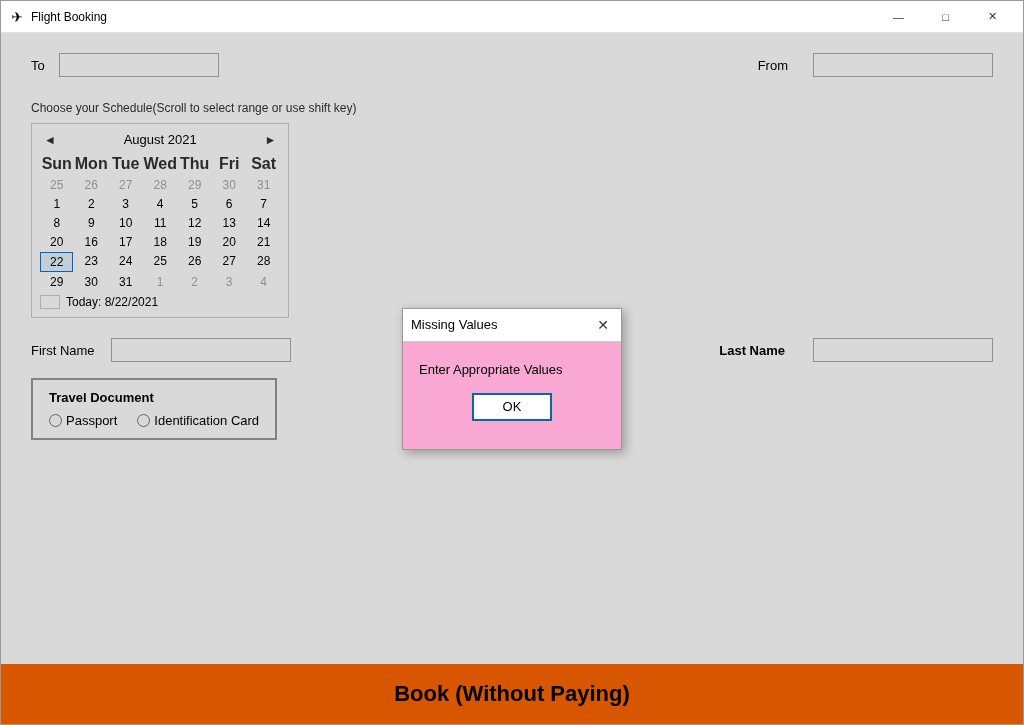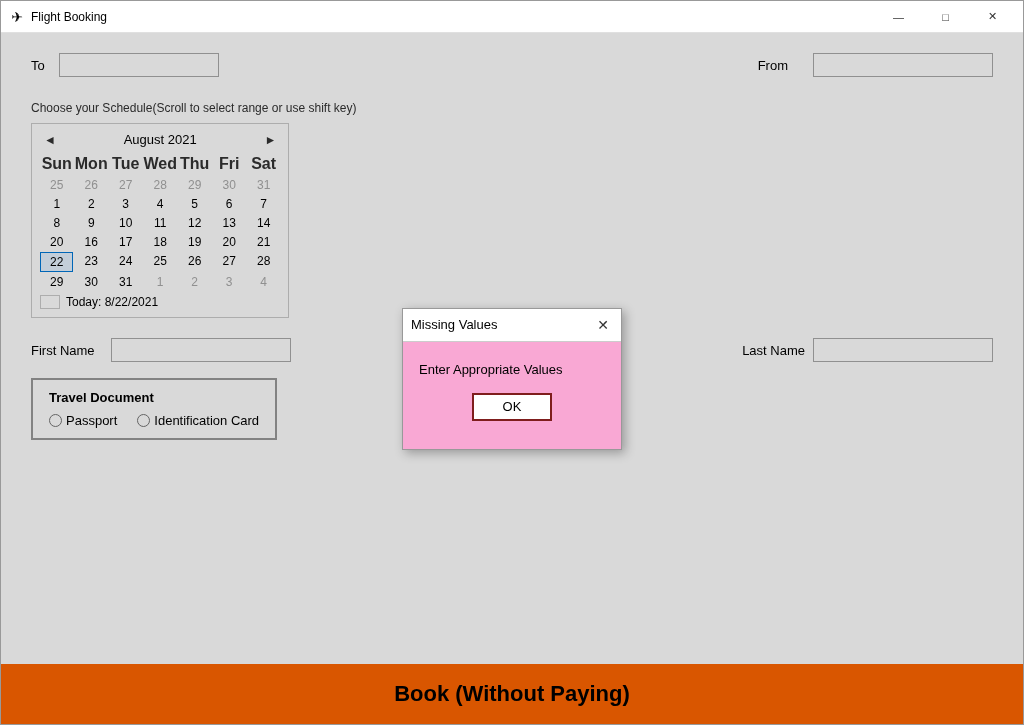--- a/index.html
+++ b/index.html
@@ -337,21 +337,21 @@
     .modal-footer {
       display: flex;
       justify-content: center;
       padding-bottom: 16px;
     }
 
     .modal-ok-btn {
       width: 80px;
       height: 28px;
       background: white;
-      border: 2px solid #7f1d1d;
+      border: 2px solid #0369a1;
       cursor: pointer;
       font-size: 13px;
       color: #000;
     }
   </style>
 </head>
 <body>
 
 <div class="window">
 
@@ -447,21 +447,21 @@
     </div>
 
     
     <div class="name-row" style="margin-top:10px; margin-bottom:16px;">
       <div class="name-field">
         <label class="field-label" style="font-weight:normal; min-width:auto; margin-right:8px;">First Name</label>
         <input type="text" class="text-input" style="width: 180px;">
       </div>
       <div style="flex:1;"></div>
       <div class="name-field">
-        <label class="field-label" style="font-weight:normal; min-width:auto; margin-right:0;">Last Name</label>
+        <label class="field-label" style="font-weight:bold; min-width:auto; margin-right:20px;">Last Name</label>
         <input type="text" class="text-input" style="width: 180px;">
       </div>
     </div>
 
     
     <div class="travel-doc-section">
       <div class="travel-doc-title">Travel Document</div>
       <div class="radio-group">
         <label class="radio-item">
           <input type="radio" name="travel_doc" style="">

